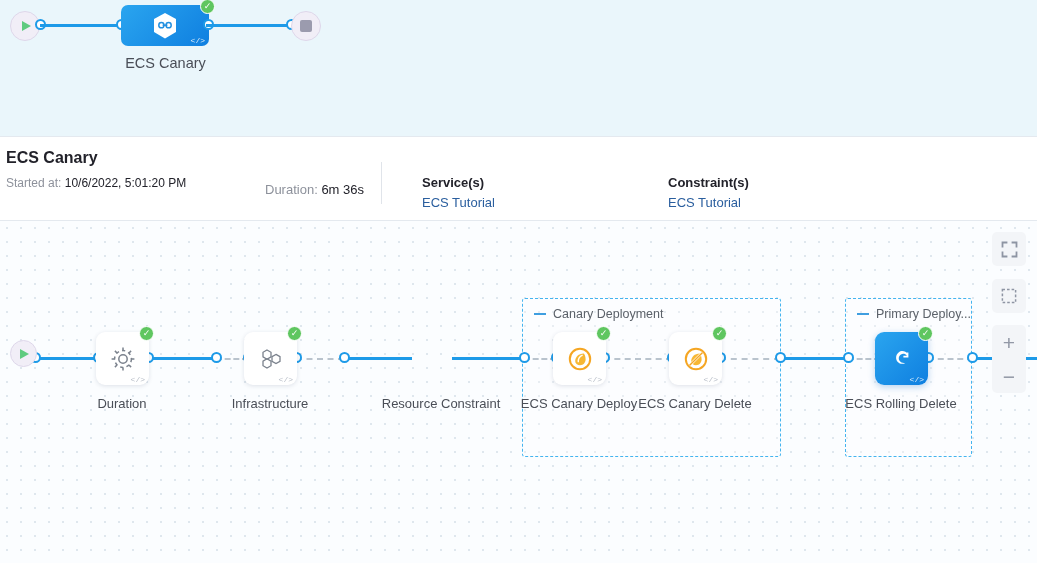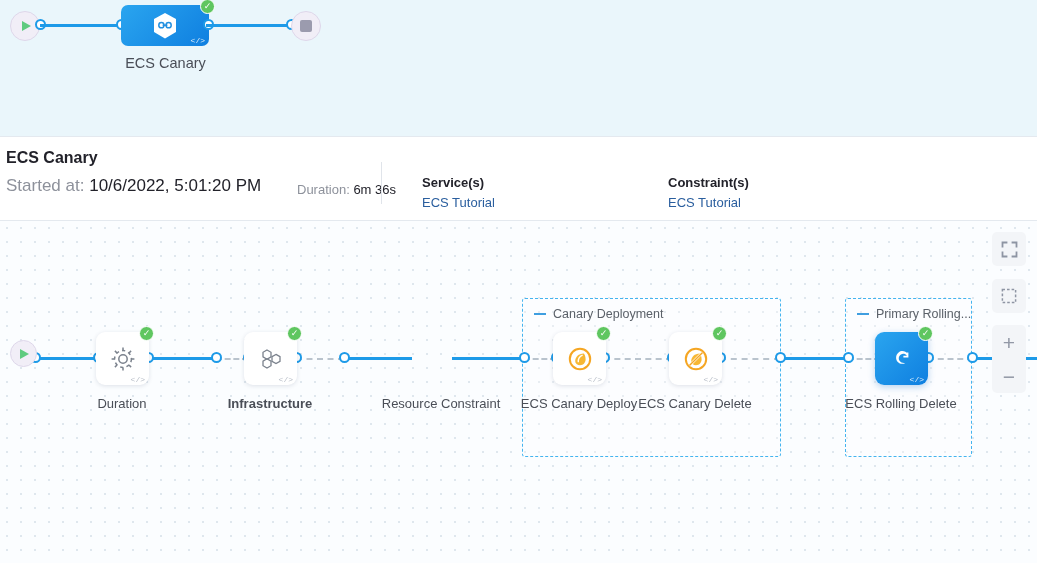--- a/index.html
+++ b/index.html
@@ -79,28 +79,28 @@
   }
 
   
   .infobar {
     position: relative; width: 1037px; height: 84px;
     background: #ffffff; border-bottom: 1px solid #e4e9ef;
     padding: 12px 0 0 6px;
   }
   .ib-title { font-size: 16px; font-weight: bold; color: #22222a; }
   .ib-started {
-    margin-top: 9px; font-size: 17px; color: #22222a;
+    margin-top: 9px; font-size: 12px; color: #22222a;
   }
   .ib-started .mut { color: #8d919b; }
   .ib-duration {
     position: absolute; left: 265px; top: 45px;
     font-size: 13px; color: #22222a;
   }
-  .ib-duration .mut { color: #8d919b; margin-left: 32px; }
+  .ib-duration .mut { color: #8d919b; }
   .ib-div {
     position: absolute; left: 381px; top: 25px;
     width: 1px; height: 42px; background: #e0e4ea;
   }
   .ib-col { position: absolute; top: 38px; }
   .ib-col.svc { left: 402px; margin-left: 20px; }
   .ib-col.env { left: 668px; }
   .ib-col-h { font-size: 13px; font-weight: bold; color: #22222a; }
   .ib-col-v {
     margin-top: 5px; font-size: 13px; color: #2a5e9e;
@@ -248,21 +248,21 @@
   <div class="group" style="left:522px; top:77px; width:259px; height:159px;text-decoration:underline;">
     <div class="group-head">
       <span class="group-dash"></span>
       <span>Canary Deployment</span>
     </div>
   </div>
 
   <div class="group" style="left:845px; top:77px; width:127px; height:159px;">
     <div class="group-head">
       <span class="group-dash"></span>
-      <span>Primary Rolling...</span>
+      <span>Primary Deploy...</span>
     </div>
   </div>
 
   <div class="cline" style="left:33px;  width:65px;"></div>
   <div class="cline" style="left:148px; width:68px;"></div>
   <div class="dline" style="left:216px; width:32px;"></div>
   <div class="dline" style="left:296px; width:48px;"></div>
   <div class="cline" style="left:344px; width:68px;"></div>
   <div class="cline" style="left:452px; width:72px;"></div>
   <div class="dline" style="left:524px; width:32px;"></div>
@@ -313,21 +313,21 @@
     <svg width="26" height="26" viewBox="0 0 26 26">
       <g fill="none" stroke="#7b828d" stroke-width="1.3">
         <path d="M9 4 L13 6.3 L13 10.9 L9 13.2 L5 10.9 L5 6.3 Z"></path>
         <path d="M9 12.8 L13 15.1 L13 19.7 L9 22 L5 19.7 L5 15.1 Z"></path>
         <path d="M18 8.4 L22 10.7 L22 15.3 L18 17.6 L14 15.3 L14 10.7 Z"></path>
       </g>
     </svg>
     <span class="codeglyph">&lt;/&gt;</span>
     <span class="check-badge">✓</span>
   </div>
-  <div class="nlabel" style="left:205px;font-weight:bold;">Infrastructure</div>
+  <div class="nlabel" style="left:205px;">Infrastructure</div>
 
   <div class="nlabel" style="left:376px;">Resource Constraint</div>
 
   <div class="node" style="left:553px;">
     <svg width="26" height="26" viewBox="0 0 26 26">
       <circle cx="13" cy="13" r="10.2" fill="none" stroke="#f5a623" stroke-width="2"></circle>
       <path d="M16.8 7.5 C11.5 7.5 8.2 11.2 8.2 15 C8.2 17.6 10.3 19.2 13 19.2
                C16.4 19.2 18.6 16.6 18.6 13.3 C18.6 10.6 17.8 8.7 16.8 7.5 Z" fill="#f7b733"></path>
       <path d="M15.6 9.2 C12.6 10.4 11 13.1 11.3 16.3" fill="none" stroke="#ffffff" stroke-width="1.4"></path>
     </svg>

